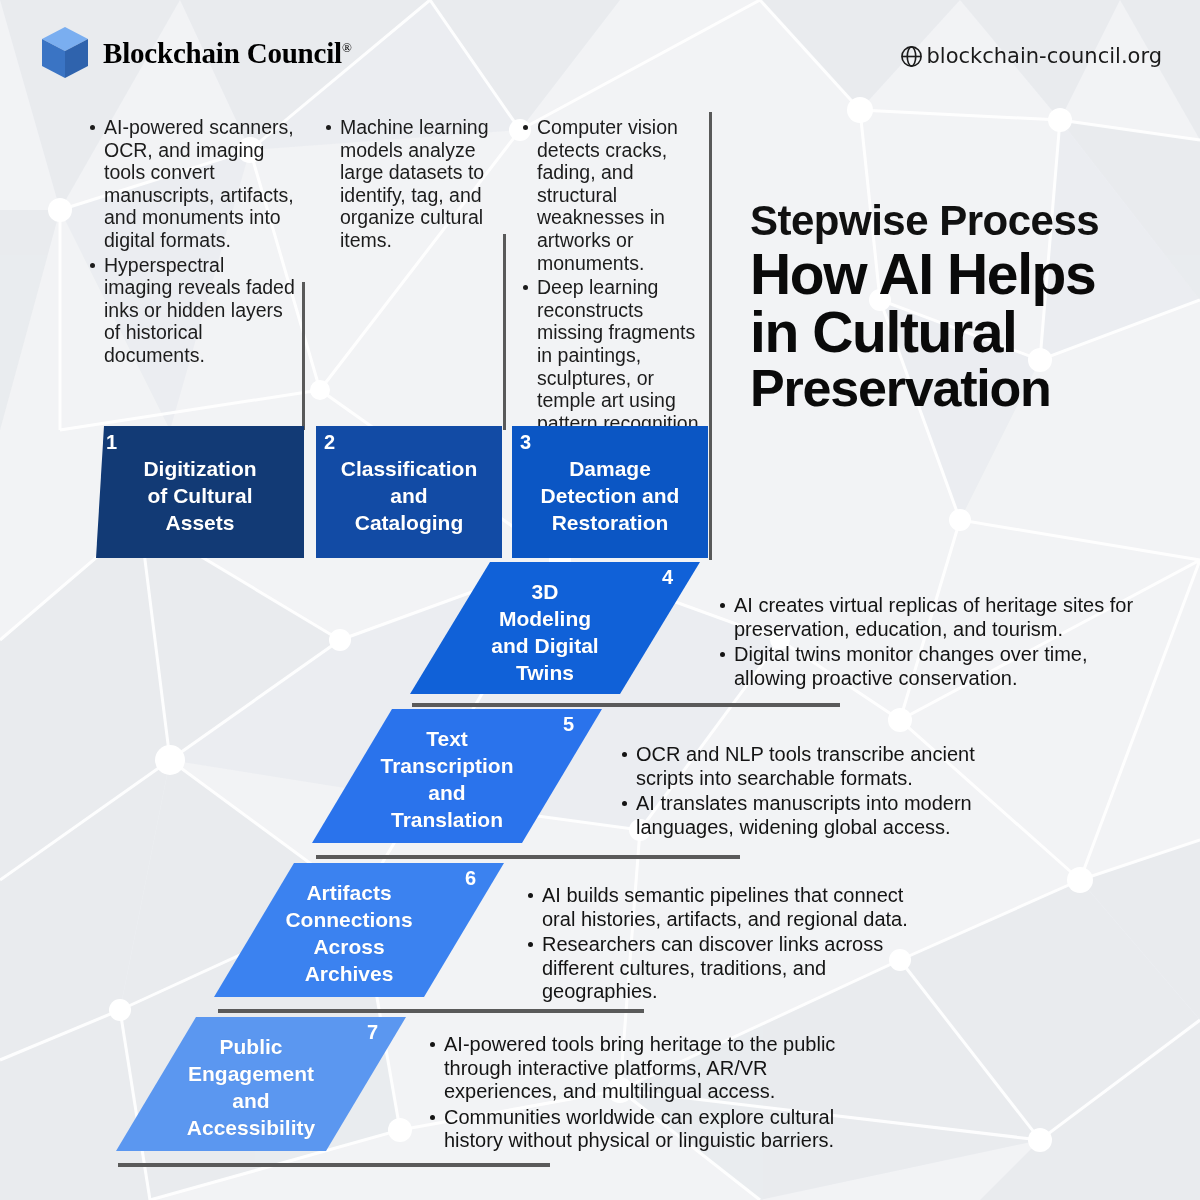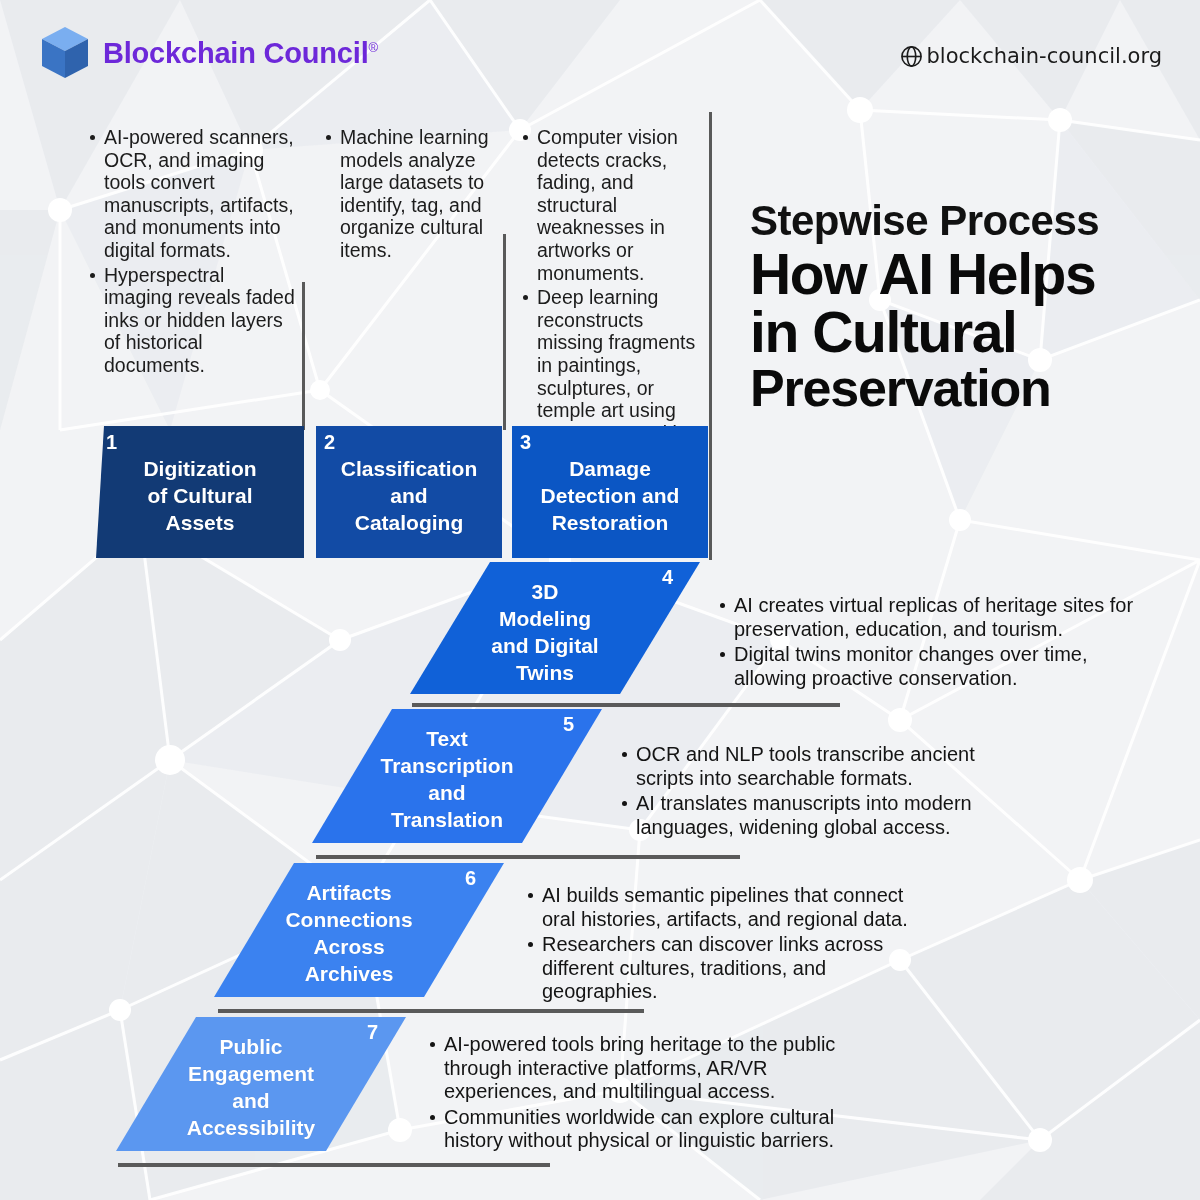--- a/index.html
+++ b/index.html
@@ -12,32 +12,32 @@
   #stage{position:absolute;left:0;top:0;width:1200px;height:1200px;overflow:hidden;}
 
   
   #bg{position:absolute;left:0;top:0;width:1200px;height:1200px;z-index:0;}
 
   
   .header{position:absolute;top:0;left:0;width:1200px;height:100px;z-index:5;}
   .logo-wrap{position:absolute;left:40px;top:26px;display:flex;align-items:center;}
   .cube{width:50px;height:54px;flex:0 0 auto;}
   .logo-text{
-    font-family:Liberation Sans, sans-serif;
-    font-size:29px;font-weight:600;color:#6d28d9;
+    font-family:Liberation Serif, serif;
+    font-size:29px;font-weight:600;color:#000000;
     margin-left:13px;letter-spacing:-0.2px;position:relative;
     white-space:nowrap;
   }
   .reg{font-size:13px;vertical-align:super;font-weight:400;}
   .site{position:absolute;right:38px;top:44px;display:flex;align-items:center;gap:3px;}
   .site-label{font-size:21px;color:#1b1b1b;font-family:"DejaVu Sans", sans-serif;white-space:nowrap;}
 
   
   .topcols{position:absolute;left:0;top:108px;width:1200px;height:320px;z-index:4;}
-  .topcol{position:absolute;top:18px;}
+  .topcol{position:absolute;top:8px;}
   .topcol ul{margin:0;padding:0 0 0 22px;list-style:none;}
   .topcol li{
     position:relative;font-size:19.5px;line-height:22.6px;color:#1c1c1c;
     margin-bottom:2px;font-family:"Liberation Sans", sans-serif;
   }
   .topcol li:before{
     content:"";position:absolute;left:-14px;top:9px;width:5px;height:5px;
     border-radius:50%;background:#1c1c1c;
   }
   #topcol1{left:82px;width:215px;}

